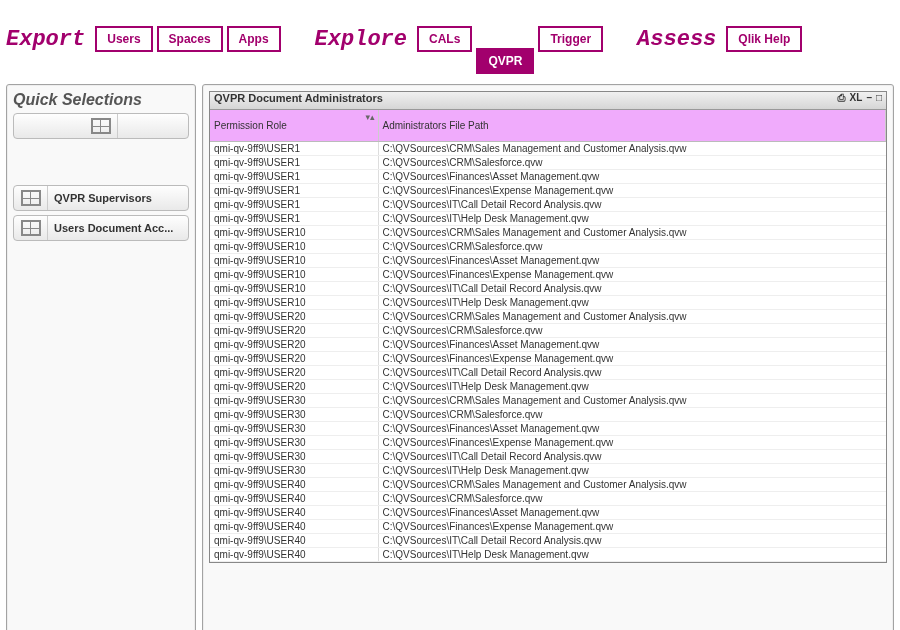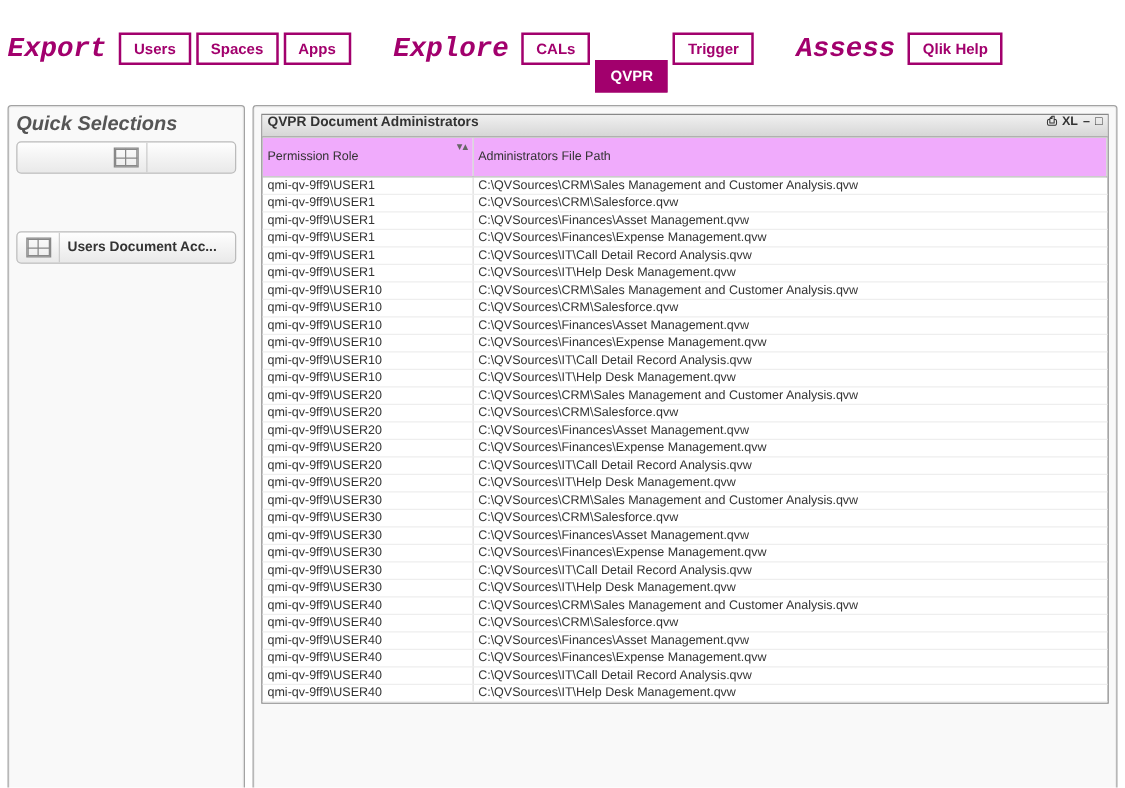--- a/index.html
+++ b/index.html
@@ -189,20 +189,26 @@
 <div class="main">
 
   <div class="panel sidebar">
     <div class="sidebar-title">Quick Selections</div>
 
     <div class="qs-item gap-after">
       <div class="qs-icon">
           <div class="grid-icon"></div>
         </div>
       <div class="qs-label">QVPR Task Trigger...</div>
+    </div>
+    <div class="qs-item">
+      <div class="qs-icon">
+          <div class="grid-icon"></div>
+        </div>
+      <div class="qs-label">QVPR Supervisors</div>
     </div>
     <div class="qs-item">
       <div class="qs-icon">
           <div class="grid-icon"></div>
         </div>
       <div class="qs-label">Users Document Acc...</div>
     </div>
   </div>
 
   <div class="panel content">

